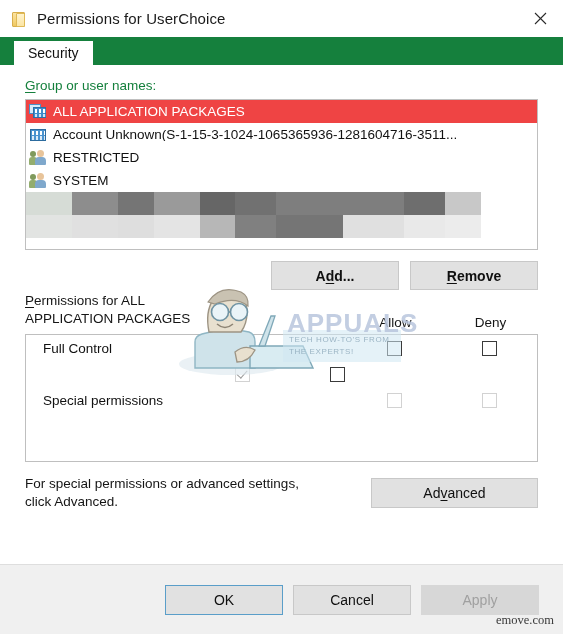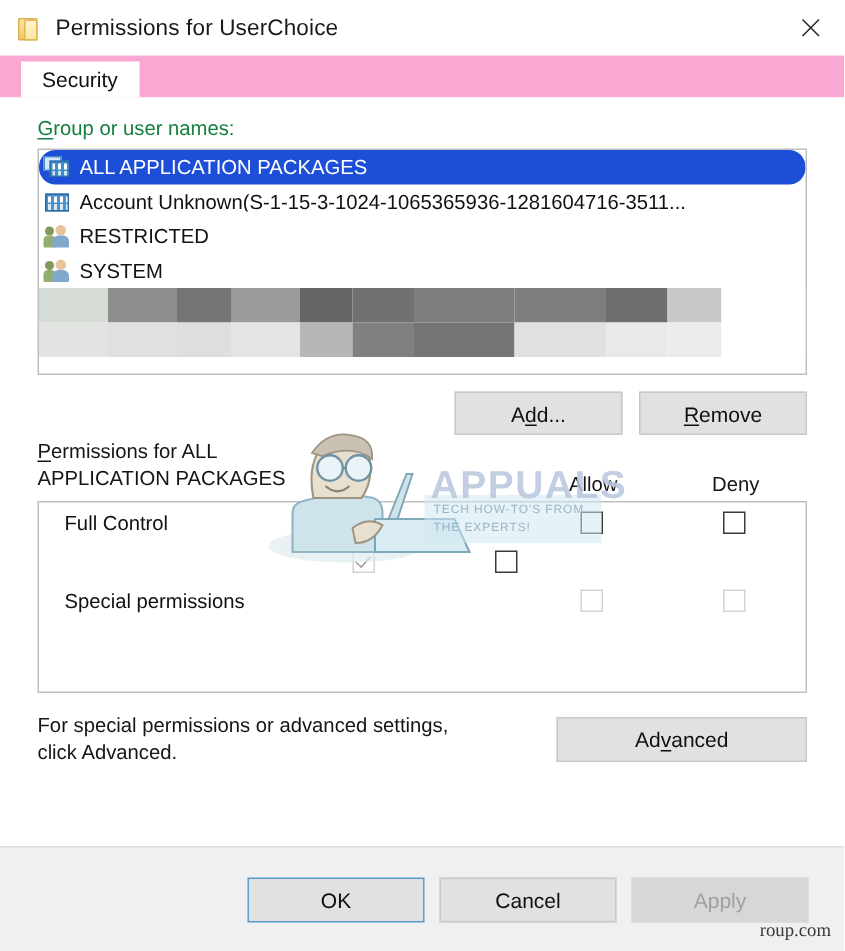--- a/index.html
+++ b/index.html
@@ -71,21 +71,21 @@
     align-items: center;
     justify-content: center;
     cursor: default;
   }
   .close-btn svg { display: block; }
 
   
   .tabstrip {
     position: relative;
     height: 28px;
-    background: #f9a8d4;
+    background: #15803d;
     padding-left: 14px;
     box-sizing: border-box;
   }
   .tab {
     position: absolute;
     left: 14px;
     top: 4px;
     height: 24px;
     padding: 0 14px;
     background: #ffffff;
@@ -123,21 +123,21 @@
     box-sizing: border-box;
     overflow: hidden;
   }
   .list-row {
     display: flex;
     align-items: center;
     height: 23px;
     padding-left: 3px;
     cursor: default;
   }
-  .list-row.selected { background: #1d4ed8; border-radius: 11px; }
+  .list-row.selected { background: #ef4444; }
   .list-row.selected .row-label { color: #ffffff; }
   .row-label {
     font-size: 13.5px;
     color: #111111;
     white-space: nowrap;
     overflow: hidden;
     line-height: 1;
   }
   .row-icon {
     width: 19px; height: 17px;
@@ -234,21 +234,21 @@
     color: #101010;
     background: #e1e1e1;
     border: 1px solid #c8c8c8;
     box-sizing: border-box;
     display: flex;
     align-items: center;
     justify-content: center;
     cursor: default;
     user-select: none;
   }
-  .btn-addremove { width: 112px; height: 29px; }
+  .btn-addremove { width: 128px; height: 29px; font-weight: bold; }
 
   
   .perm-head {
     position: relative;
     display: flex;
     align-items: center;
     justify-content: space-between;
     margin-top: 0;
     height: 40px;
   }
@@ -590,14 +590,14 @@
       <path d="M75 96 L75 74 L128 74 L138 96 Z" fill="#d9ecf2" stroke="#7fa8b8" stroke-width="1.4"></path>
       <path d="M84 74 L96 44 L100 44 L90 74 Z" fill="#cfe3ea" stroke="#7fa8b8" stroke-width="1.3"></path>
       <path d="M60 80 Q70 72 80 78 Q74 90 62 90 Z" fill="#e8e0cf" stroke="#9d9484" stroke-width="1.3"></path>
     </svg>
     <div class="wband"></div>
     <div class="wtext">APPUALS</div>
     <div class="wsub1">TECH HOW-TO'S FROM</div>
     <div class="wsub2">THE EXPERTS!</div>
   </div>
 
-  <div class="wm-wsxdn">roup.com</div>
+  <div class="wm-wsxdn">emove.com</div>
 </div>
 
 </body></html>

